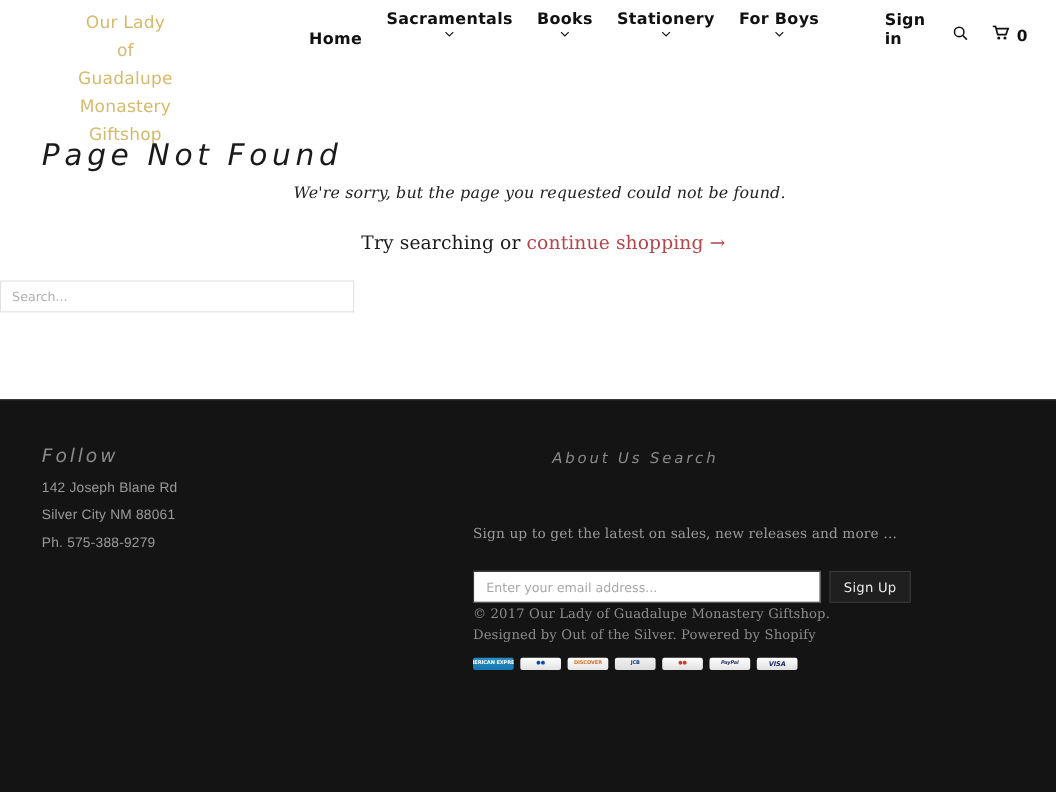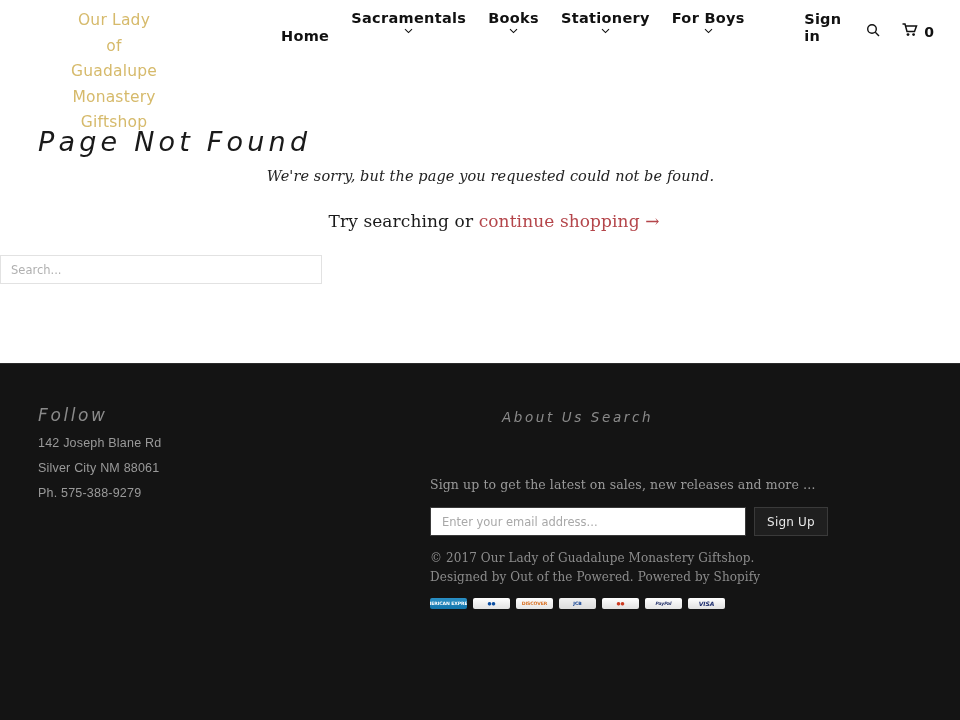--- a/index.html
+++ b/index.html
@@ -210,21 +210,21 @@
     top: 113px;
     width: 400px;
   }
   .newsletter-text {
     font-family: "DejaVu Serif", serif;
     font-size: 12.5px;
     color: #9a9a9a;
     letter-spacing: 0.1px;
   }
   .newsletter-form {
-    margin-top: 15px;
+    margin-top: 27px;
     display: flex;
     align-items: center;
   }
   .email-input {
     width: 316px;
     height: 29px;
     border: 1px solid #3a3a3a;
     background: #ffffff;
     padding: 0 11px;
     font-family: "DejaVu Sans", sans-serif;
@@ -387,21 +387,21 @@
   <div class="newsletter">
     <div class="newsletter-text">Sign up to get the latest on sales, new releases and more …</div>
     <div class="newsletter-form">
       <input class="email-input" type="text" placeholder="Enter your email address..." style="">
       <button class="signup-btn">Sign Up</button>
     </div>
   </div>
 
   <div class="copyright">
     <div>© 2017 Our Lady of Guadalupe Monastery Giftshop.</div>
-    <div><span>Designed by </span><a>Out of the Powered</a><span>. Powered by </span><a>Shopify</a></div>
+    <div><span>Designed by </span><a>Out of the Silver</a><span>. Powered by </span><a>Shopify</a></div>
   </div>
 
   <div class="payments">
     <div class="pay pay-amex">AMERICAN EXPRESS</div>
     <div class="pay pay-diners">●●</div>
     <div class="pay pay-discover">DISCOVER</div>
     <div class="pay pay-jcb">JCB</div>
     <div class="pay pay-master">●●</div>
     <div class="pay pay-paypal">PayPal</div>
     <div class="pay pay-visa">VISA</div>

